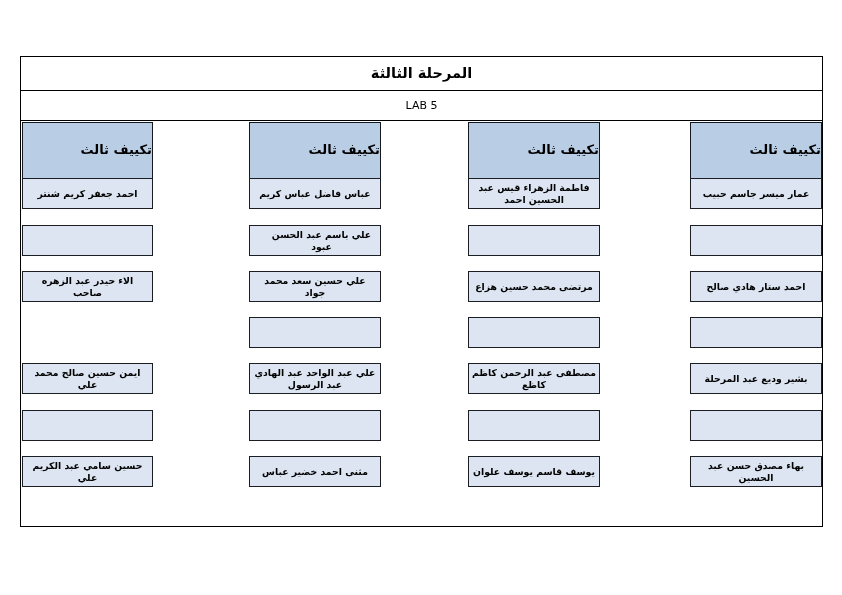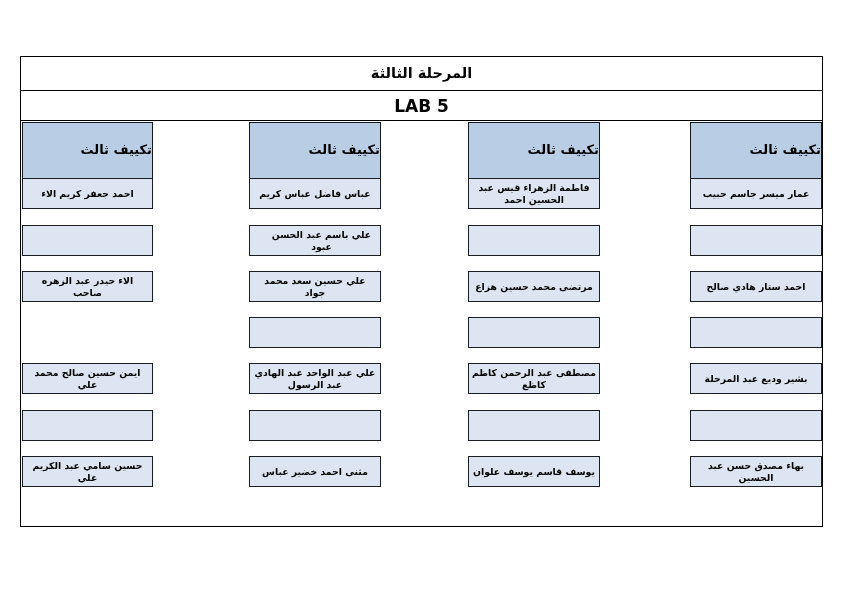--- a/index.html
+++ b/index.html
@@ -48,22 +48,22 @@
   .subtitle-row {
     height: 30px;
     border-bottom: 1px solid #000000;
     display: flex;
     align-items: center;
     justify-content: center;
     box-sizing: border-box;
     background: #ffffff;
   }
   .subtitle-row .subtitle-text {
-    font-size: 17px;
-    font-weight: 700;
+    font-size: 11px;
+    font-weight: 400;
     direction: ltr;
     text-align: right;
   }
 
   
   .grid-body {
     position: absolute;
     left: 0;
     top: 65px;
     width: 100%;
@@ -227,21 +227,21 @@
       <div class="name-cell r6">
           <span class="name-text">مثنى احمد خضير عباس</span>
         </div>
     </div>
 
     <div class="column col-3">
       <div class="hdr-cell">
         <span class="hdr-text">تكييف ثالث</span>
       </div>
       <div class="name-cell r0">
-          <span class="name-text">احمد جعفر كريم الاء</span>
+          <span class="name-text">احمد جعفر كريم شنتر</span>
         </div>
       <div class="name-cell r1 blank">
           <span class="name-text"></span>
         </div>
       <div class="name-cell r2">
           <span class="name-text">الاء حيدر عبد الزهره صاحب</span>
         </div>
 
       <div class="name-cell r4">
           <span class="name-text">ايمن حسين صالح محمد علي</span>

